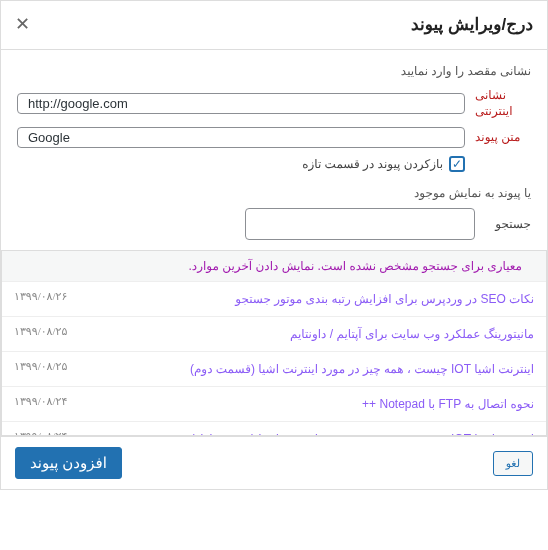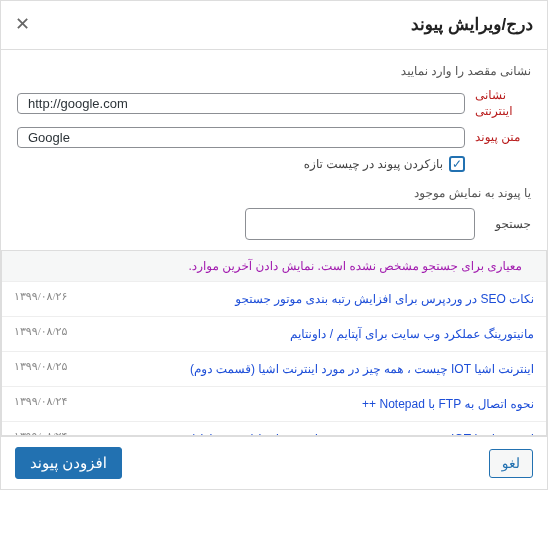--- a/index.html
+++ b/index.html
@@ -15,24 +15,24 @@
 .row input[type="text"] { flex: 1; height: 21px; border: 1px solid #8c8f94; border-radius: 4px; padding: 0 10px; font-size: 13px; text-align: left; direction: ltr; font-family: Arial, sans-serif; color: #2c3338; }
 .chk-row { display: flex; align-items: center; gap: 6px; margin: 4px 66px 14px 0; font-size: 12px; color: #444; }
 .chk { width: 16px; height: 16px; border: 2px solid #2271b1; border-radius: 3px; display: inline-flex; align-items: center; justify-content: center; color: #2271b1; font-size: 12px; cursor: pointer; }
 .sub-instr { font-size: 12px; color: #555; margin-bottom: 8px; }
 .search-row { display: flex; align-items: center; margin-bottom: 10px; }
 .search-row label { width: 56px; font-size: 12px; color: #444; }
 .search-row input { flex: 0 0 230px; height: 32px; border: 1px solid #8c8f94; border-radius: 4px; padding: 0 10px; font-size: 13px; }
 .results { border: 1px solid #ddd; max-height: 186px; overflow-y: scroll; margin: 0 -16px 0 -16px; }
 .results-header { background: #f6f7f7; padding: 8px 24px; font-size: 12px; color: #a21caf; border-bottom: 1px solid #eee; }
 .result-item { display: flex; justify-content: space-between; align-items: flex-start; padding: 8px 12px; border-bottom: 1px solid #eee; cursor: pointer; gap: 20px; }
-.result-title { font-size: 12px; color: #1d4ed8; line-height: 1.5; flex: 1; }
+.result-title { font-size: 12px; color: #8b5cf6; line-height: 1.5; flex: 1; }
 .result-date { font-size: 11px; color: #888; white-space: nowrap; font-family: Tahoma; }
 .footer { display: flex; justify-content: space-between; align-items: center; padding: 10px 14px; border-top: 1px solid #ddd; }
-.btn-cancel { background: #f6f7f7; border: 1px solid #2271b1; color: #2271b1; border-radius: 3px; padding: 5px 12px; font-size: 14px; cursor: pointer; font-family: Tahoma; }
+.btn-cancel { background: #f6f7f7; border: 1px solid #2271b1; color: #2271b1; border-radius: 3px; padding: 5px 12px; font-size: 11px; cursor: pointer; font-family: Tahoma; }
 .btn-primary { background: #2271b1; border: 1px solid #2271b1; color: #fff; border-radius: 3px; padding: 6px 14px; font-size: 15px; cursor: pointer; font-family: Tahoma; }
 </style>
 </head>
 <body>
 
 <div class="dialog">
   <div class="header">
     <h1>درج/ویرایش پیوند</h1>
     <button class="close-btn">
       <span>✕</span>
@@ -47,21 +47,21 @@
       <input type="text" value="http://google.com" style="">
     </div>
 
     <div class="row">
       <label>متن پیوند</label>
       <input type="text" value="Google" style="">
     </div>
 
     <div class="chk-row">
       <span class="chk">✓</span>
-      <span>بازکردن پیوند در چیست تازه</span>
+      <span>بازکردن پیوند در قسمت تازه</span>
     </div>
 
     <p class="sub-instr">یا پیوند به نمایش موجود</p>
 
     <div class="search-row">
       <label>جستجو</label>
       <input type="text" style="">
     </div>
 
     <div class="results">

